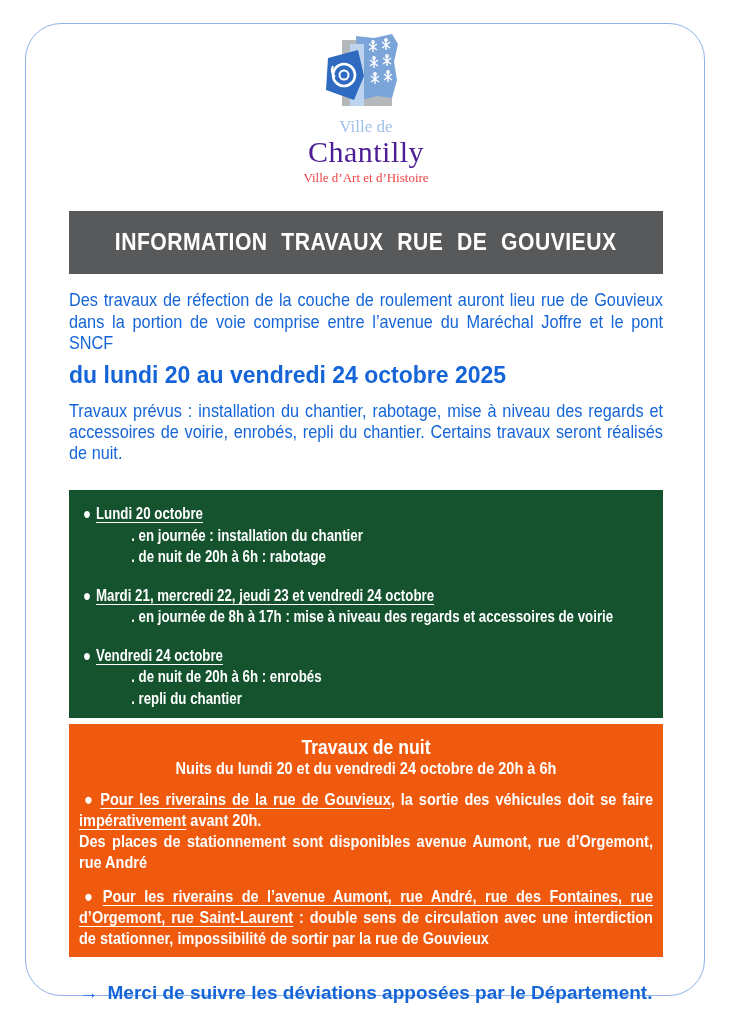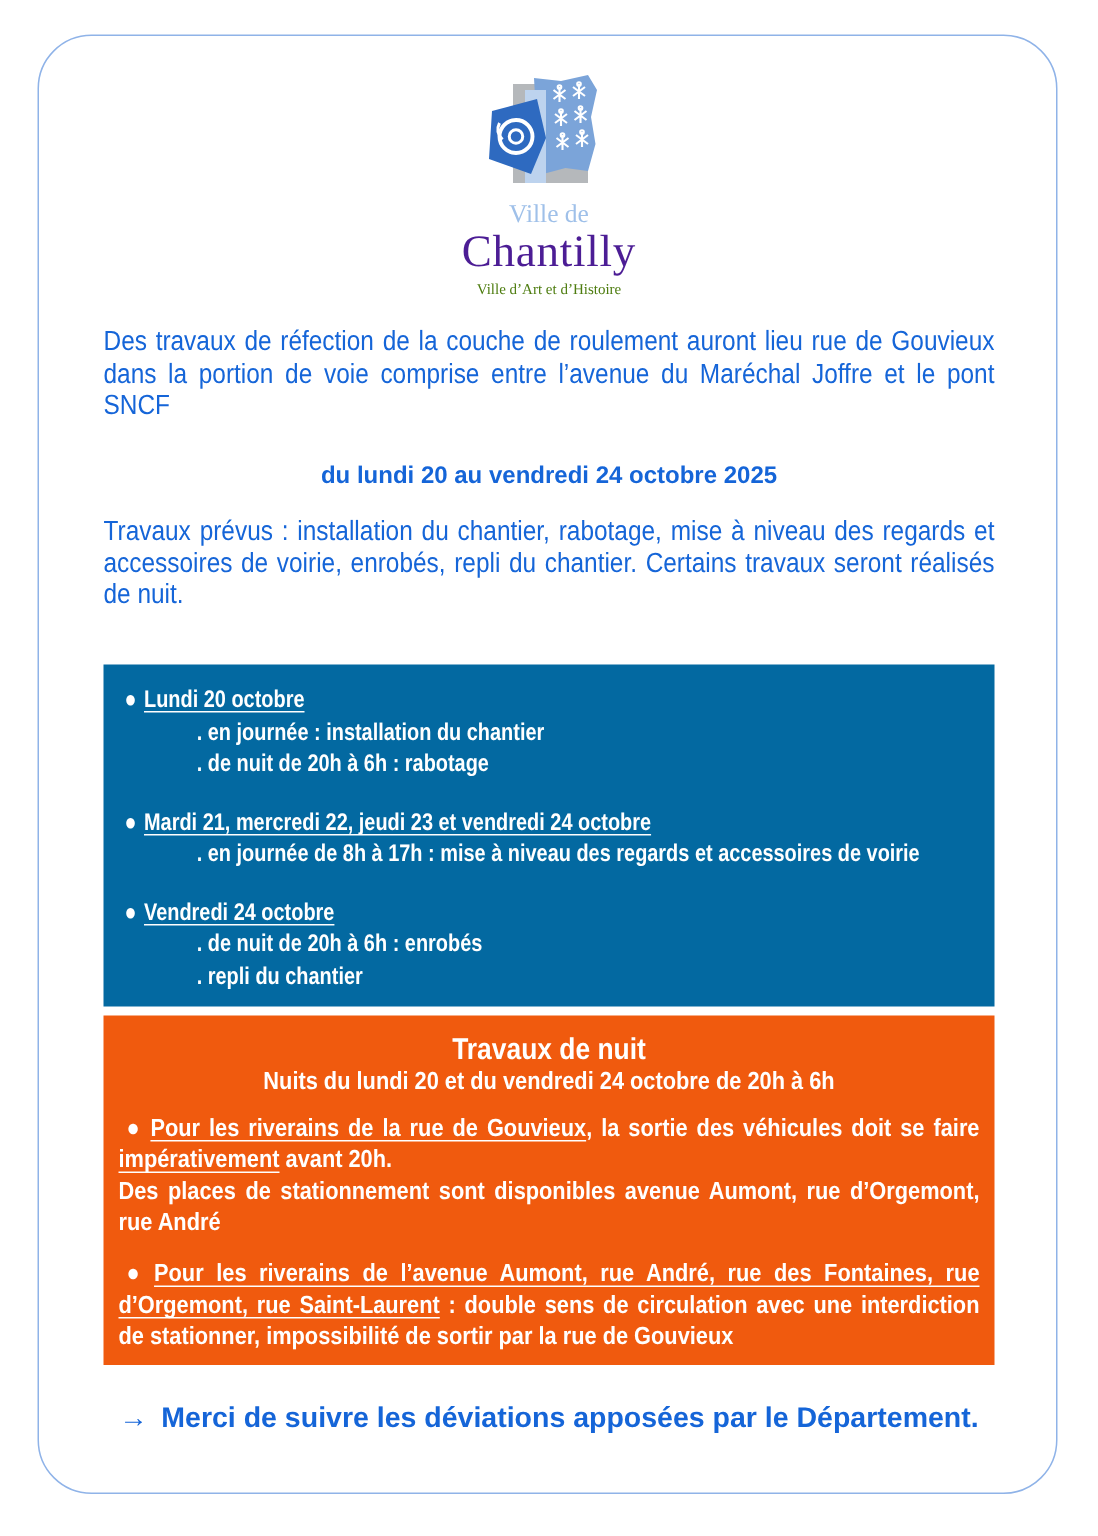--- a/index.html
+++ b/index.html
@@ -3,46 +3,46 @@
 <meta charset="utf-8">
 <style>
   html,body { margin:0; padding:0; background:#ffffff; }
   body { width:732px; height:1024px; position:relative; overflow:hidden;
          font-family:"Liberation Sans", sans-serif; }
   .page-border { position:absolute; left:25px; top:23px; width:678px; height:971px;
                  border:1.5px solid #8fb3e8; border-radius:36px; pointer-events:none; }
   .content { position:absolute; left:69px; top:0; width:594px; }
 
   
-  .logos { display:flex; justify-content:center; align-items:flex-start; gap:54px; padding-top:48px; }
+  .logos { display:flex; justify-content:center; align-items:flex-start; gap:54px; padding-top:32px; }
   .chantilly { width:180px; text-align:center; font-family:"Liberation Serif", serif; }
   .chantilly svg { display:block; margin:0 auto; }
   .ch-line1 { color:#9fc0e9; font-size:17px; line-height:19px; margin-top:3px; }
   .ch-line2 { color:#4c1d95; font-size:30px; line-height:32px; letter-spacing:0.5px; }
-  .ch-line3 { color:#4d7c0f; font-size:10px; line-height:15px; margin-top:2px; }
+  .ch-line3 { color:#ef4444; font-size:13px; line-height:15px; margin-top:2px; }
   .oise { width:120px; text-align:center; }
 
   
   .title-bar { margin-top:26px; height:63px; background:#58595b;
                display:flex; align-items:center; justify-content:center; }
   .title-bar span { color:#ffffff; font-weight:bold; font-size:23px;
                     letter-spacing:0.5px; word-spacing:8px; display:inline-block;
                     transform:scaleX(0.92); white-space:nowrap; }
 
   
   .cond { transform:scaleX(0.88); transform-origin:0 0; width:113.636%; }
 
   .blue-text { color:#1565d8; }
   .intro { margin-top:15px; font-size:18.5px; line-height:21.5px; }
   .jline { text-align:justify; text-align-last:justify; }
-  .date-line { margin-top:26px; text-align:center; font-weight:bold; font-size:16px; line-height:22px; }
+  .date-line { margin-top:10px; font-weight:bold; font-size:23px; line-height:22px; }
   .works { margin-top:14px; font-size:18.5px; line-height:21.3px; }
 
   
-  .blue-box { margin-top:37px; background:#0369a1; color:#ffffff; font-weight:bold;
+  .blue-box { margin-top:27px; background:#14532d; color:#ffffff; font-weight:bold;
               padding:13px 16px 9px 14px; box-sizing:border-box; overflow:hidden; }
   .blue-inner { transform:scaleX(0.83); transform-origin:0 0; width:120.48%;
                 font-size:16px; line-height:21.5px; }
   .sched-item { margin-bottom:17px; }
   .sched-item:last-child { margin-bottom:0; }
   .sched-head { white-space:nowrap; }
   .sched-head .ul { text-decoration:underline; text-underline-offset:3px; }
   .sched-line { margin-left:58px; white-space:nowrap; }
   .bullet { margin-right:6px; }
 
@@ -97,20 +97,23 @@
           <path d="M11,34 q-3,6 2,11" stroke-width="2"></path>
         </g>
       </svg>
       <div class="ch-line1">Ville de</div>
       <div class="ch-line2">Chantilly</div>
       <div class="ch-line3">Ville d’Art et d’Histoire</div>
     </div>
 
   </div>
 
+  <div class="title-bar">
+    <span>INFORMATION TRAVAUX RUE DE GOUVIEUX</span>
+  </div>
 
   <div class="intro blue-text cond">
     <div class="jline">Des travaux de réfection de la couche de roulement auront lieu rue de Gouvieux</div>
     <div class="jline">dans la portion de voie comprise entre l’avenue du Maréchal Joffre et le pont SNCF</div>
   </div>
 
   <div class="date-line blue-text">du lundi 20 au vendredi 24 octobre 2025</div>
 
   <div class="works blue-text cond">
     <div class="jline">Travaux prévus : installation du chantier, rabotage, mise à niveau des regards et</div>

